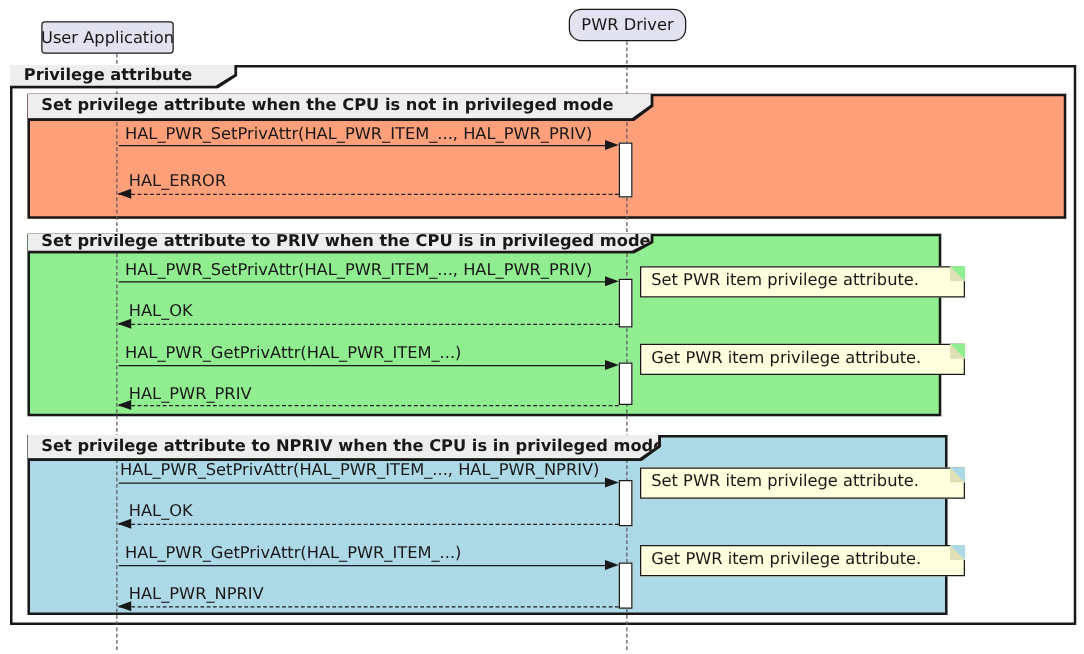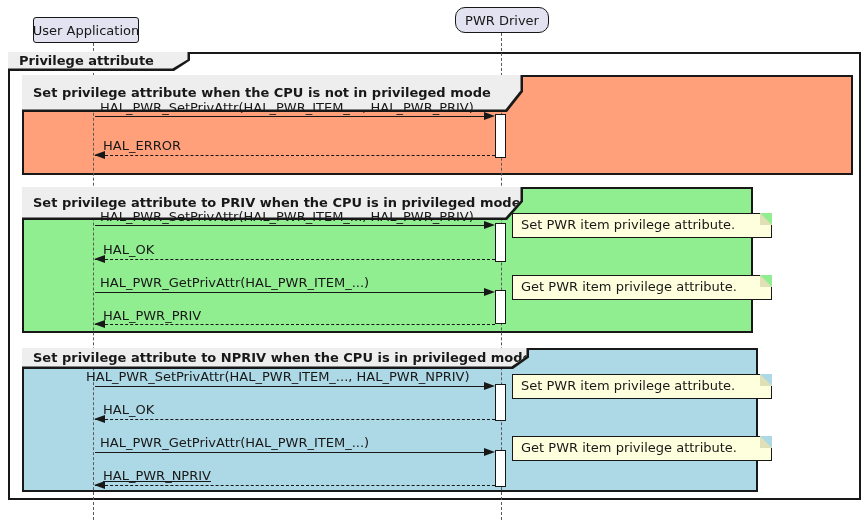--- a/index.html
+++ b/index.html
@@ -79,38 +79,38 @@
   <div class="lifeline" style="left:501px;top:33px;height:487px;"></div>
 
   <div class="frame" style="left:8px;top:52px;width:853px;height:448px;"></div>
   <div class="pent" style="left:8px;top:52px;width:182px;height:19px;">
     <div class="pent-in">
       <span>Privilege attribute</span>
     </div>
   </div>
 
   <div class="group" style="left: 22px; top: 75px; width: 831px; height: 100px; --bg: #FFA07A;"></div>
-  <div class="pent" style="left:22px;top:75px;width:501px;height:37px;">
+  <div class="pent" style="left:22px;top:75px;width:501px;height:22px;">
     <div class="pent-in">
       <span>Set privilege attribute when the CPU is not in privileged mode</span>
     </div>
   </div>
 
   <div class="msg-label" style="left:100px;top:100px;">HAL_PWR_SetPrivAttr(HAL_PWR_ITEM_..., HAL_PWR_PRIV)</div>
   <div class="line solid" style="left:95px;top:116px;width:390px;"></div>
   <div class="ah-r" style="left:484px;top:112px;"></div>
   <div class="activation" style="left:495px;top:114px;height:44px;"></div>
 
   <div class="msg-label" style="left:103px;top:138px;">HAL_ERROR</div>
   <div class="line dashed" style="left:95px;top:155px;width:400px;"></div>
   <div class="ah-l" style="left:94px;top:151px;"></div>
 
 
   <div class="group" style="left: 22px; top: 187px; width: 731px; height: 146px; --bg: #90EE90;"></div>
-  <div class="pent" style="left:22px;top:187px;width:501px;height:33px;">
+  <div class="pent" style="left:22px;top:187px;width:501px;height:16px;">
     <div class="pent-in">
       <span>Set privilege attribute to PRIV when the CPU is in privileged mode</span>
     </div>
   </div>
 
   <div class="msg-label" style="left:100px;top:209px;">HAL_PWR_SetPrivAttr(HAL_PWR_ITEM_..., HAL_PWR_PRIV)</div>
   <div class="line solid" style="left:95px;top:225px;width:390px;"></div>
   <div class="ah-r" style="left:484px;top:221px;"></div>
   <div class="activation" style="left:495px;top:223px;height:39px;"></div>
   <div class="note" style="left: 512px; top: 213px; width: 236px; --bg: #90EE90;">Set PWR item privilege attribute.</div>
@@ -129,33 +129,33 @@
   <div class="line dashed" style="left:95px;top:324px;width:400px;"></div>
   <div class="ah-l" style="left:94px;top:320px;"></div>
 
   <div class="group" style="left: 22px; top: 348px; width: 736px; height: 144px; --bg: #ADD8E6;"></div>
   <div class="pent" style="left:22px;top:348px;width:507px;height:21px;">
     <div class="pent-in">
       <span>Set privilege attribute to NPRIV when the CPU is in privileged mode</span>
     </div>
   </div>
 
-  <div class="msg-label" style="left:86px;top:369px;">HAL_PWR_SetPrivAttr(HAL_PWR_ITEM_..., HAL_PWR_NPRIV)</div>
+  <div class="msg-label" style="left:96px;top:369px;">HAL_PWR_SetPrivAttr(HAL_PWR_ITEM_..., HAL_PWR_NPRIV)</div>
   <div class="line solid" style="left:95px;top:386px;width:390px;"></div>
   <div class="ah-r" style="left:484px;top:382px;"></div>
   <div class="activation" style="left:495px;top:384px;height:37px;"></div>
   <div class="note" style="left: 512px; top: 374px; width: 236px; --bg: #ADD8E6;">Set PWR item privilege attribute.</div>
 
   <div class="msg-label" style="left:103px;top:402px;">HAL_OK</div>
   <div class="line dashed" style="left:95px;top:419px;width:400px;"></div>
   <div class="ah-l" style="left:94px;top:415px;"></div>
 
   <div class="msg-label" style="left:100px;top:435px;">HAL_PWR_GetPrivAttr(HAL_PWR_ITEM_...)</div>
   <div class="line solid" style="left:95px;top:452px;width:390px;"></div>
   <div class="ah-r" style="left:484px;top:448px;"></div>
   <div class="activation" style="left:495px;top:450px;height:37px;"></div>
   <div class="note" style="left: 512px; top: 436px; width: 236px; --bg: #ADD8E6;">Get PWR item privilege attribute.</div>
 
-  <div class="msg-label" style="left:103px;top:468px;text-decoration:underline;">HAL_PWR_NPRIV</div>
+  <div class="msg-label" style="left:103px;top:468px;">HAL_PWR_NPRIV</div>
   <div class="line dashed" style="left:95px;top:485px;width:400px;"></div>
   <div class="ah-l" style="left:94px;top:481px;"></div>
 
 </div>
 
 </body></html>

